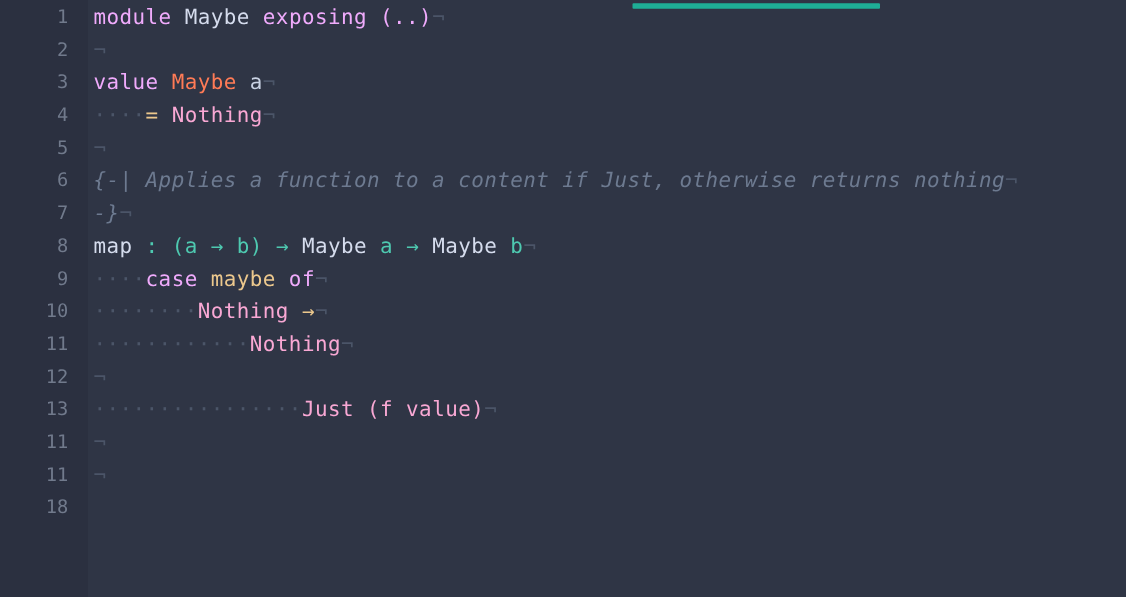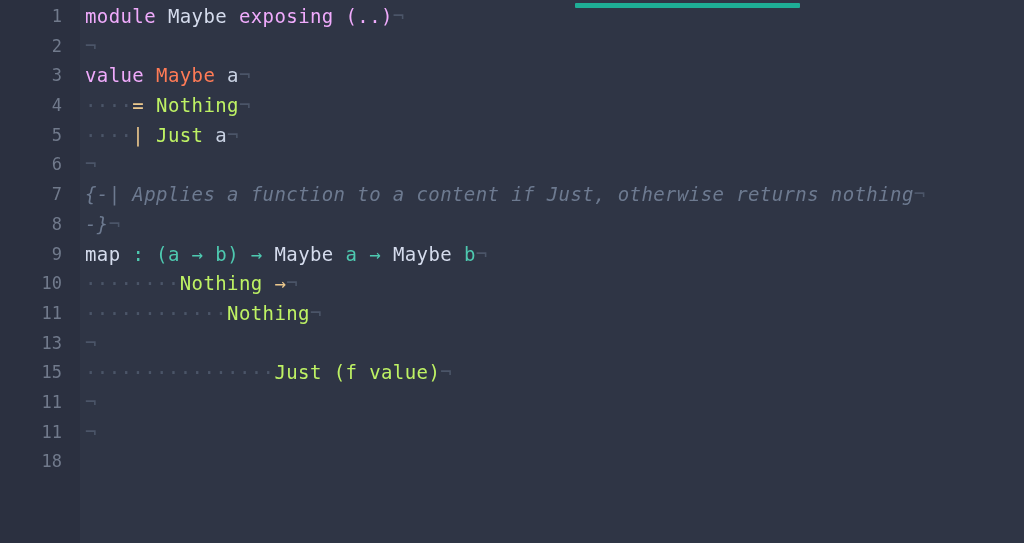--- a/index.html
+++ b/index.html
@@ -72,21 +72,21 @@
     font-family: "DejaVu Sans Mono", monospace;
     white-space: pre;
     color: #c8d0e0;
     letter-spacing: 0.4px;
   }
 
   
   .kw      { color: #f0abfc; }          
   .tname   { color: #ff7b56; }          
   .ident   { color: #d5dced; }          
-  .con     { color: #bef264; }          
+  .con     { color: #f9a8d4; }          
   .op      { color: #ecc88d; }          
   .arrowt  { color: #4ec9b0; }          
   .param   { color: #ecc88d; }          
   .fparam  { color: #b9c6de; }
   .tvar    { color: #4ec9b0; }          
   .tvarp   { color: #c9d2e3; }          
   .comment { color: #6d7a90; font-style: italic; }
 
   
   .ws   { color: #4b5568; }
@@ -104,37 +104,37 @@
       <div class="lnum">2</div>
       <div class="lnum">3</div>
       <div class="lnum">4</div>
       <div class="lnum">5</div>
       <div class="lnum">6</div>
       <div class="lnum">7</div>
       <div class="lnum">8</div>
       <div class="lnum">9</div>
       <div class="lnum">10</div>
       <div class="lnum">11</div>
+      <div class="lnum">12</div>
       <div class="lnum">13</div>
-      <div class="lnum">15</div>
       <div class="lnum">11</div>
       <div class="lnum">11</div>
       <div class="lnum">18</div>
     </div>
 
   <div id="code">
       <div class="cline"><span class="kw">module</span><span class=""> </span><span class="ident">Maybe</span><span class=""> </span><span class="kw">exposing</span><span class=""> </span><span class="kw">(..)</span><span class="eol">¬</span></div>
       <div class="cline"><span class="eol">¬</span></div>
       <div class="cline"><span class="kw">value</span><span class=""> </span><span class="tname">Maybe</span><span class=""> </span><span class="tvarp">a</span><span class="eol">¬</span></div>
       <div class="cline"><span class="ws">····</span><span class="op">=</span><span class=""> </span><span class="con">Nothing</span><span class="eol">¬</span></div>
-      <div class="cline"><span class="ws">····</span><span class="op">|</span><span class=""> </span><span class="con">Just</span><span class=""> </span><span class="tvarp">a</span><span class="eol">¬</span></div>
       <div class="cline"><span class="eol">¬</span></div>
       <div class="cline"><span class="comment">{-| Applies a function to a content if Just, otherwise returns nothing</span><span class="eol">¬</span></div>
       <div class="cline"><span class="comment">-}</span><span class="eol">¬</span></div>
       <div class="cline"><span class="ident">map</span><span class=""> </span><span class="arrowt">:</span><span class=""> </span><span class="arrowt">(</span><span class="tvar">a</span><span class=""> </span><span class="arrowt">→</span><span class=""> </span><span class="tvar">b</span><span class="arrowt">)</span><span class=""> </span><span class="arrowt">→</span><span class=""> </span><span class="ident">Maybe</span><span class=""> </span><span class="tvar">a</span><span class=""> </span><span class="arrowt">→</span><span class=""> </span><span class="ident">Maybe</span><span class=""> </span><span class="tvar">b</span><span class="eol">¬</span></div>
+      <div class="cline"><span class="ws">····</span><span class="kw">case</span><span class=""> </span><span class="param">maybe</span><span class=""> </span><span class="kw">of</span><span class="eol">¬</span></div>
       <div class="cline"><span class="ws">········</span><span class="con">Nothing</span><span class=""> </span><span class="op">→</span><span class="eol">¬</span></div>
       <div class="cline"><span class="ws">············</span><span class="con">Nothing</span><span class="eol">¬</span></div>
       <div class="cline"><span class="eol">¬</span></div>
       <div class="cline"><span class="ws">················</span><span class="con">Just</span><span class=""> </span><span class="con">(</span><span class="con">f</span><span class=""> </span><span class="con">value</span><span class="con">)</span><span class="eol">¬</span></div>
       <div class="cline"><span class="eol">¬</span></div>
       <div class="cline"><span class="eol">¬</span></div>
     </div>
 
 </div>
 

